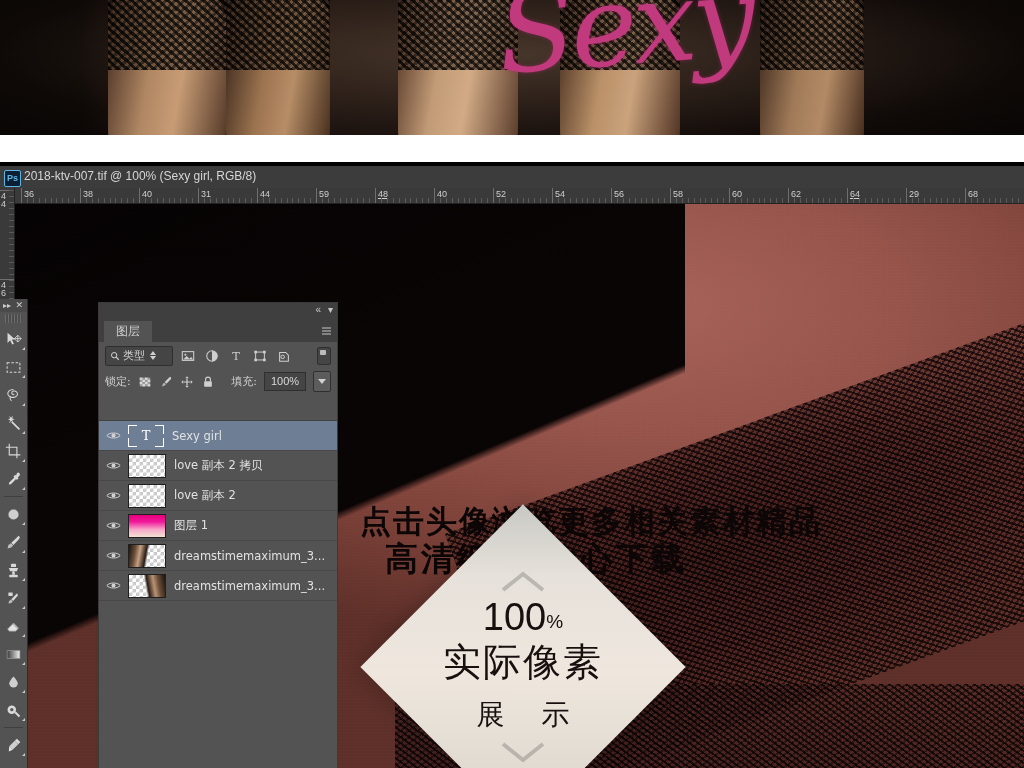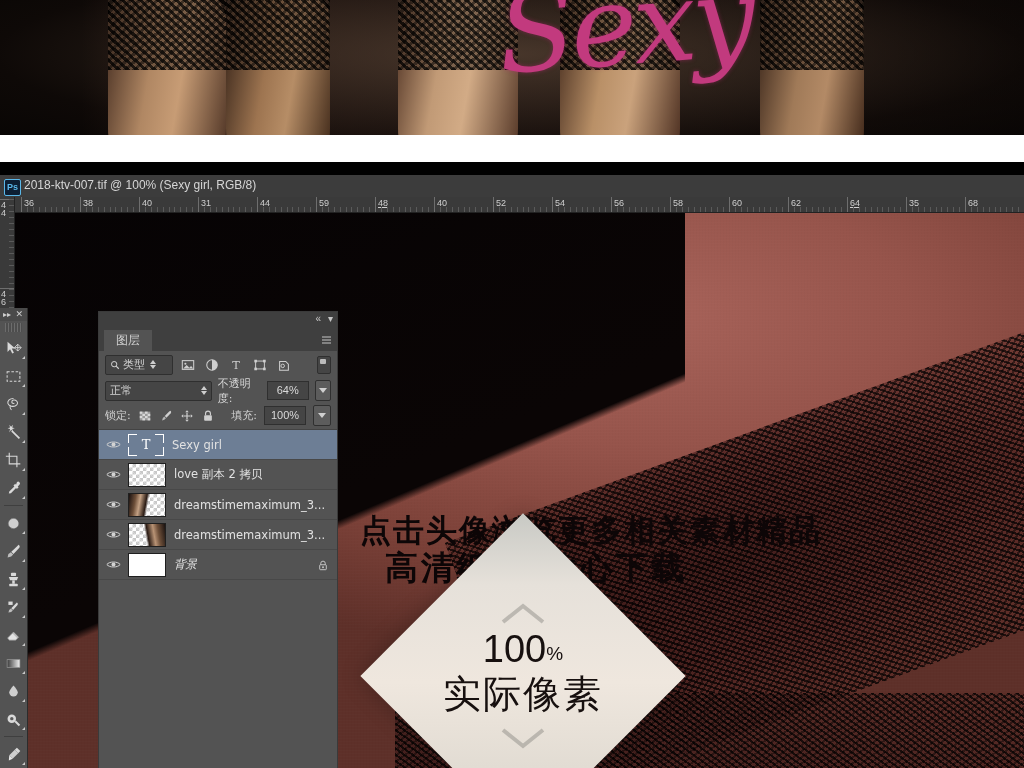--- a/index.html
+++ b/index.html
@@ -27,21 +27,21 @@
   .l2{left:226px;width:104px;background:linear-gradient(100deg,#2a1a12 0%,#9d7450 40%,#b68d66 62%,#3b2516 100%);}
   .l3{left:398px;width:120px;background:linear-gradient(100deg,#45291c 0%,#c19a76 36%,#d2ab86 58%,#4f3223 100%);}
   .l4{left:560px;width:120px;background:linear-gradient(100deg,#3c2418 0%,#b99067 38%,#caa27c 60%,#45291c 100%);}
   .l5{left:760px;width:104px;background:linear-gradient(100deg,#2e1c13 0%,#a07a58 40%,#b38a66 62%,#382114 100%);}
   .sexy{position:absolute;left:498px;top:-40px;font-family:"DejaVu Serif",serif;
         font-style:italic;font-size:112px;color:#c23a7e;letter-spacing:-4px;
         text-shadow:0 0 4px rgba(180,40,110,.5);transform:rotate(-4deg);}
   .gap{position:absolute;left:0;top:135px;width:1024px;height:27px;background:#fff;}
 
   
-  .ps{position:absolute;left:0;top:175px;width:1024px;height:488px;background:#0f172a;}
+  .ps{position:absolute;left:0;top:166px;width:1024px;height:488px;background:#0f172a;}
   .titlebar{position:relative;height:22px;background:#3c3c3c;
             border-bottom:1px solid #1e1e1e;}
   .ps-logo{position:absolute;left:4px;top:4px;width:15px;height:15px;border-radius:2px;
            background:#0d1f33;border:1px solid #5ab7e8;color:#5ab7e8;font-size:9px;
            line-height:15px;text-align:center;font-weight:bold;}
   .doc-title{position:absolute;left:24px;top:3px;font-size:12px;color:#d6d6d6;}
 
   
   .ruler-h{position:absolute;left:14px;top:22px;width:1010px;height:15px;background:#3a3a3a;
            border-bottom:1px solid #222;overflow:hidden;}
@@ -371,21 +371,21 @@
         <div class="rh-sub" style="left: 838.9px;"></div>
         <div class="rh-sub" style="left: 844.8px;"></div>
         <div class="rh-sub" style="left: 850.7px;"></div>
         <div class="rh-sub" style="left: 856.6px;"></div>
         <div class="rh-sub" style="left: 862.5px;"></div>
         <div class="rh-sub" style="left: 868.4px;"></div>
         <div class="rh-sub" style="left: 874.3px;"></div>
         <div class="rh-sub" style="left: 880.2px;"></div>
         <div class="rh-sub" style="left: 886.1px;"></div>
         <div class="rh-tick" style="left: 892px;"></div>
-        <div class="rh-lbl" style="left: 892px;">35</div>
+        <div class="rh-lbl" style="left: 892px;">29</div>
         <div class="rh-sub" style="left: 897.9px;"></div>
         <div class="rh-sub" style="left: 903.8px;"></div>
         <div class="rh-sub" style="left: 909.7px;"></div>
         <div class="rh-sub" style="left: 915.6px;"></div>
         <div class="rh-sub" style="left: 921.5px;"></div>
         <div class="rh-sub" style="left: 927.4px;"></div>
         <div class="rh-sub" style="left: 933.3px;"></div>
         <div class="rh-sub" style="left: 939.2px;"></div>
         <div class="rh-sub" style="left: 945.1px;"></div>
         <div class="rh-tick" style="left: 951px;"></div>
@@ -520,20 +520,21 @@
 
       <div class="diamond"></div>
       <div class="dm-inner">
         <svg class="dm-chev" viewBox="0 0 46 24">
           <polyline points="3,20 23,4 43,20" fill="none" stroke="#6b6b66" stroke-width="4"></polyline>
         </svg>
         <div class="dm-100">
           <span>100</span><sup>%</sup>
         </div>
         <div class="dm-px">实际像素</div>
+        <div class="dm-show">展  示</div>
         <svg class="dm-chev" viewBox="0 0 46 24" style="margin-top:6px">
           <polyline points="3,4 23,20 43,4" fill="none" stroke="#6b6b66" stroke-width="4"></polyline>
         </svg>
       </div>
     </div>
 
     <div class="toolbar">
       <div class="tb-head">
         <span class="arrows">▸▸</span>
         <span class="x">✕</span>
@@ -716,34 +717,20 @@
           <svg viewBox="0 0 16 16">
               <path d="M3 4h7l3 3v7H3z" fill="none" stroke="#cfcfcf" stroke-width="1.2"></path>
               <circle cx="6.5" cy="9" r="2" fill="none" stroke="#cfcfcf" stroke-width="1.1"></circle>
             </svg>
         </span>
         <span class="fswitch">
             <i></i>
           </span>
       </div>
 
-      <div class="moderow">
-        <div class="sel mode">
-          <span>正常</span>
-          <span class="spin">
-              <i class="u"></i>
-              <i class="d"></i>
-            </span>
-        </div>
-        <span class="lbl">不透明度:</span>
-        <span class="numbox">64%</span>
-        <span class="drop">
-            <i></i>
-          </span>
-      </div>
 
       <div class="lockrow">
         <span class="lbl">锁定:</span>
         <svg viewBox="0 0 16 16">
           <rect x="2" y="3" width="12" height="10" fill="#9a9a9a"></rect>
           <rect x="2" y="3" width="3" height="2.5" fill="#d8d8d8"></rect>
             <rect x="8" y="3" width="3" height="2.5" fill="#d8d8d8"></rect>
           <rect x="5" y="5.5" width="3" height="2.5" fill="#d8d8d8"></rect>
             <rect x="11" y="5.5" width="3" height="2.5" fill="#d8d8d8"></rect>
           <rect x="2" y="8" width="3" height="2.5" fill="#d8d8d8"></rect>
@@ -796,44 +783,49 @@
             <span class="thumb checker"></span>
             <span class="lname">love 副本 2 拷贝</span>
           </div>
           <div class="layer">
             <span class="eye">
               <svg viewBox="0 0 18 12">
                 <path d="M1 6c3-4 13-4 16 0-3 4-13 4-16 0z" fill="none" stroke="#d2d2d2" stroke-width="1.2"></path>
                 <circle cx="9" cy="6" r="2.4" fill="#d2d2d2"></circle>
               </svg>
             </span>
+            <span class="thumb checker"></span>
+            <span class="lname">love 副本 2</span>
+          </div>
+          <div class="layer">
+            <span class="eye">
+              <svg viewBox="0 0 18 12">
+                <path d="M1 6c3-4 13-4 16 0-3 4-13 4-16 0z" fill="none" stroke="#d2d2d2" stroke-width="1.2"></path>
+                <circle cx="9" cy="6" r="2.4" fill="#d2d2d2"></circle>
+              </svg>
+            </span>
+            <span class="thumb" style="background: linear-gradient(rgb(232, 0, 125) 0%, rgb(240, 22, 154) 30%, rgb(247, 166, 200) 66%, rgb(243, 226, 210) 100%);"></span>
+            <span class="lname">图层 1</span>
+          </div>
+          <div class="layer">
+            <span class="eye">
+              <svg viewBox="0 0 18 12">
+                <path d="M1 6c3-4 13-4 16 0-3 4-13 4-16 0z" fill="none" stroke="#d2d2d2" stroke-width="1.2"></path>
+                <circle cx="9" cy="6" r="2.4" fill="#d2d2d2"></circle>
+              </svg>
+            </span>
             <span class="thumb checker" style="background-image: linear-gradient(100deg, rgb(26, 18, 16) 0%, rgb(109, 79, 57) 18%, rgb(195, 161, 132) 30%, rgb(42, 27, 20) 46%, rgba(0, 0, 0, 0) 52%), linear-gradient(45deg, rgb(200, 200, 200) 25%, transparent 25%, transparent 75%, rgb(200, 200, 200) 75%), linear-gradient(45deg, rgb(200, 200, 200) 25%, rgb(255, 255, 255) 25%, rgb(255, 255, 255) 75%, rgb(200, 200, 200) 75%); background-size: 100% 100%, 7px 7px, 7px 7px; background-position: 0px 0px, 0px 0px, 3.5px 3.5px;"></span>
             <span class="lname">dreamstimemaximum_3...</span>
           </div>
           <div class="layer">
             <span class="eye">
               <svg viewBox="0 0 18 12">
                 <path d="M1 6c3-4 13-4 16 0-3 4-13 4-16 0z" fill="none" stroke="#d2d2d2" stroke-width="1.2"></path>
                 <circle cx="9" cy="6" r="2.4" fill="#d2d2d2"></circle>
               </svg>
             </span>
             <span class="thumb checker" style="background-image: linear-gradient(260deg, rgb(26, 18, 16) 0%, rgb(109, 79, 57) 20%, rgb(184, 147, 117) 32%, rgb(42, 27, 20) 48%, rgba(0, 0, 0, 0) 54%), linear-gradient(45deg, rgb(200, 200, 200) 25%, transparent 25%, transparent 75%, rgb(200, 200, 200) 75%), linear-gradient(45deg, rgb(200, 200, 200) 25%, rgb(255, 255, 255) 25%, rgb(255, 255, 255) 75%, rgb(200, 200, 200) 75%); background-size: 100% 100%, 7px 7px, 7px 7px; background-position: 0px 0px, 0px 0px, 3.5px 3.5px;"></span>
             <span class="lname">dreamstimemaximum_3...</span>
           </div>
-          <div class="layer">
-            <span class="eye">
-              <svg viewBox="0 0 18 12">
-                <path d="M1 6c3-4 13-4 16 0-3 4-13 4-16 0z" fill="none" stroke="#d2d2d2" stroke-width="1.2"></path>
-                <circle cx="9" cy="6" r="2.4" fill="#d2d2d2"></circle>
-              </svg>
-            </span>
-            <span class="thumb" style="background: rgb(255, 255, 255);"></span>
-            <span class="lname it">背景</span>
-            <span class="lock-end"><svg viewBox="0 0 16 16">
-                <path d="M5 7V5.2a3 3 0 0 1 6 0V7" fill="none" stroke="#cfcfcf" stroke-width="1.2"></path>
-                <rect x="3.6" y="7" width="8.8" height="6.6" rx="1" fill="none" stroke="#cfcfcf" stroke-width="1.2"></rect>
-                <circle cx="8" cy="10.3" r="1.2" fill="#cfcfcf"></circle>
-              </svg></span>
-          </div>
         </div>
     </div>
   </div>
 </div>
 
 </body></html>

